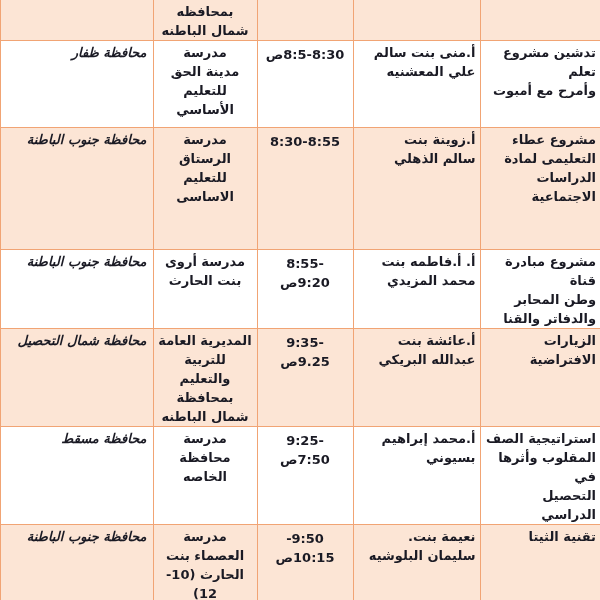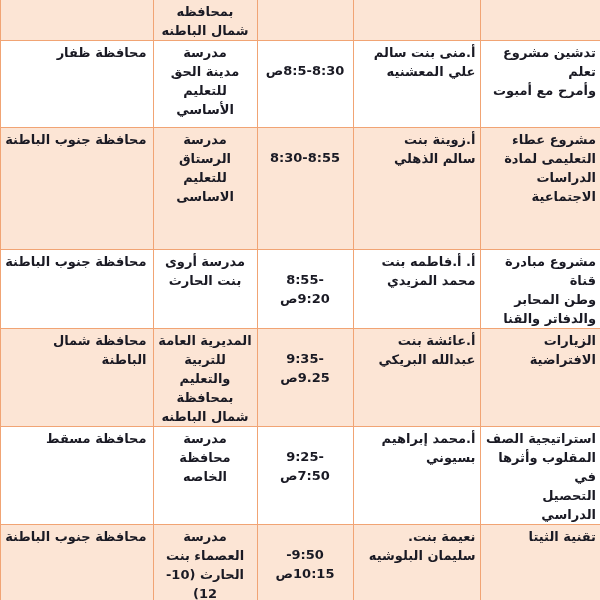--- a/index.html
+++ b/index.html
@@ -35,23 +35,23 @@
     box-sizing: border-box;
   }
   
   table.schedule tr:nth-child(odd) td { background: #fce5d5; }
   table.schedule tr:nth-child(even) td { background: #ffffff; }
   
   table.schedule tr:first-child td { border-top: none; }
   table.schedule td:first-child { border-left: none; border-right: none; }
   table.schedule td.col-project     { text-align: right; }
   table.schedule td.col-presenter   { }
-  table.schedule td.col-time        { text-align: center; padding-top: 20px; }
+  table.schedule td.col-time        { text-align: center; padding-top: 4px; }
   table.schedule td.col-school      { text-align: center; }
-  table.schedule td.col-governorate { text-align: left; text-align: right; padding-right: 6px; }
+  table.schedule td.col-governorate { text-align: left; text-align: right; padding-right: 6px; font-style: italic; }
 </style>
 </head>
 <body>
 
 <div id="screen">
   <table class="schedule">
     <colgroup>
       <col style="width:120px">
       <col style="width:127px">
       <col style="width:96px">
@@ -106,21 +106,21 @@
         </tr>
         <tr style="height: 86px;">
           <td class="col-project">الزيارات الافتراضية</td>
           <td class="col-presenter">أ.عائشة بنت
 عبدالله البريكي</td>
           <td class="col-time">9:35-9.25ص</td>
           <td class="col-school">المديرية العامة
 للتربية والتعليم
 بمحافظة
 شمال الباطنه</td>
-          <td class="col-governorate">محافظة شمال الباطنة</td>
+          <td class="col-governorate">محافظة شمال التحصيل</td>
         </tr>
         <tr style="height: 77px;">
           <td class="col-project">استراتيجية الصف
 المقلوب وأثرها في
 التحصيل الدراسي</td>
           <td class="col-presenter">أ.محمد إبراهيم
 بسيوني</td>
           <td class="col-time">9:25-7:50ص</td>
           <td class="col-school">مدرسة محافظة
 الخاصه</td>

